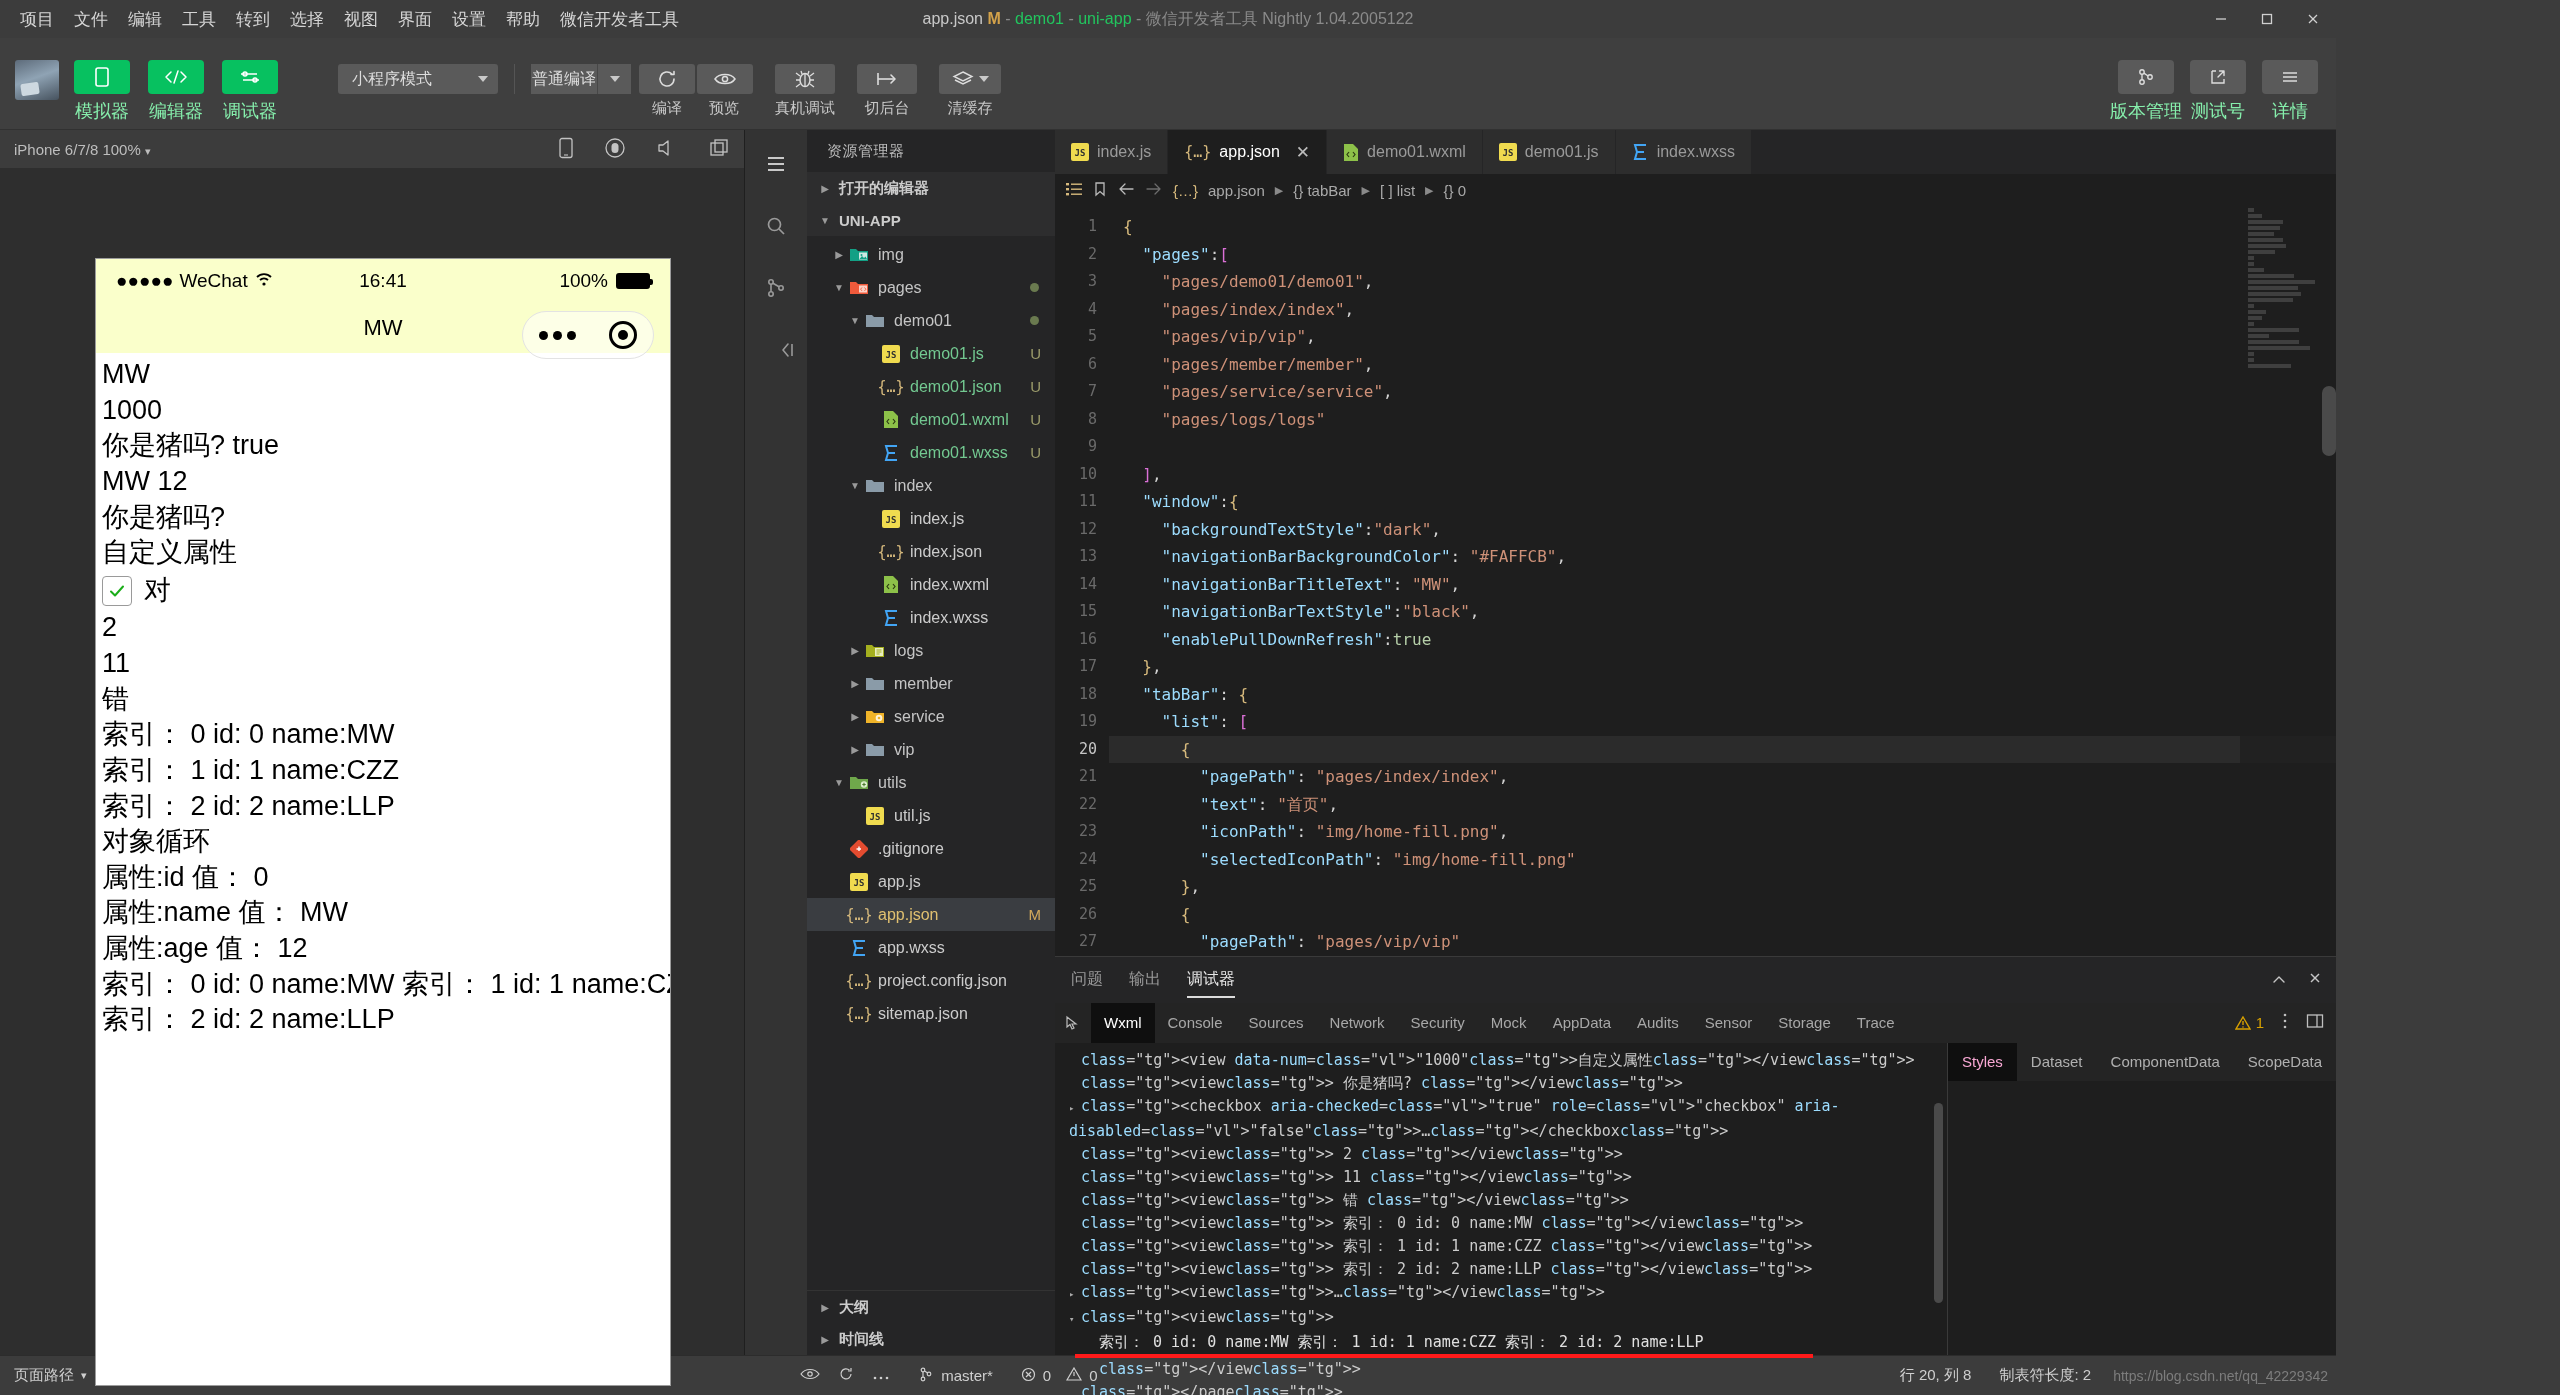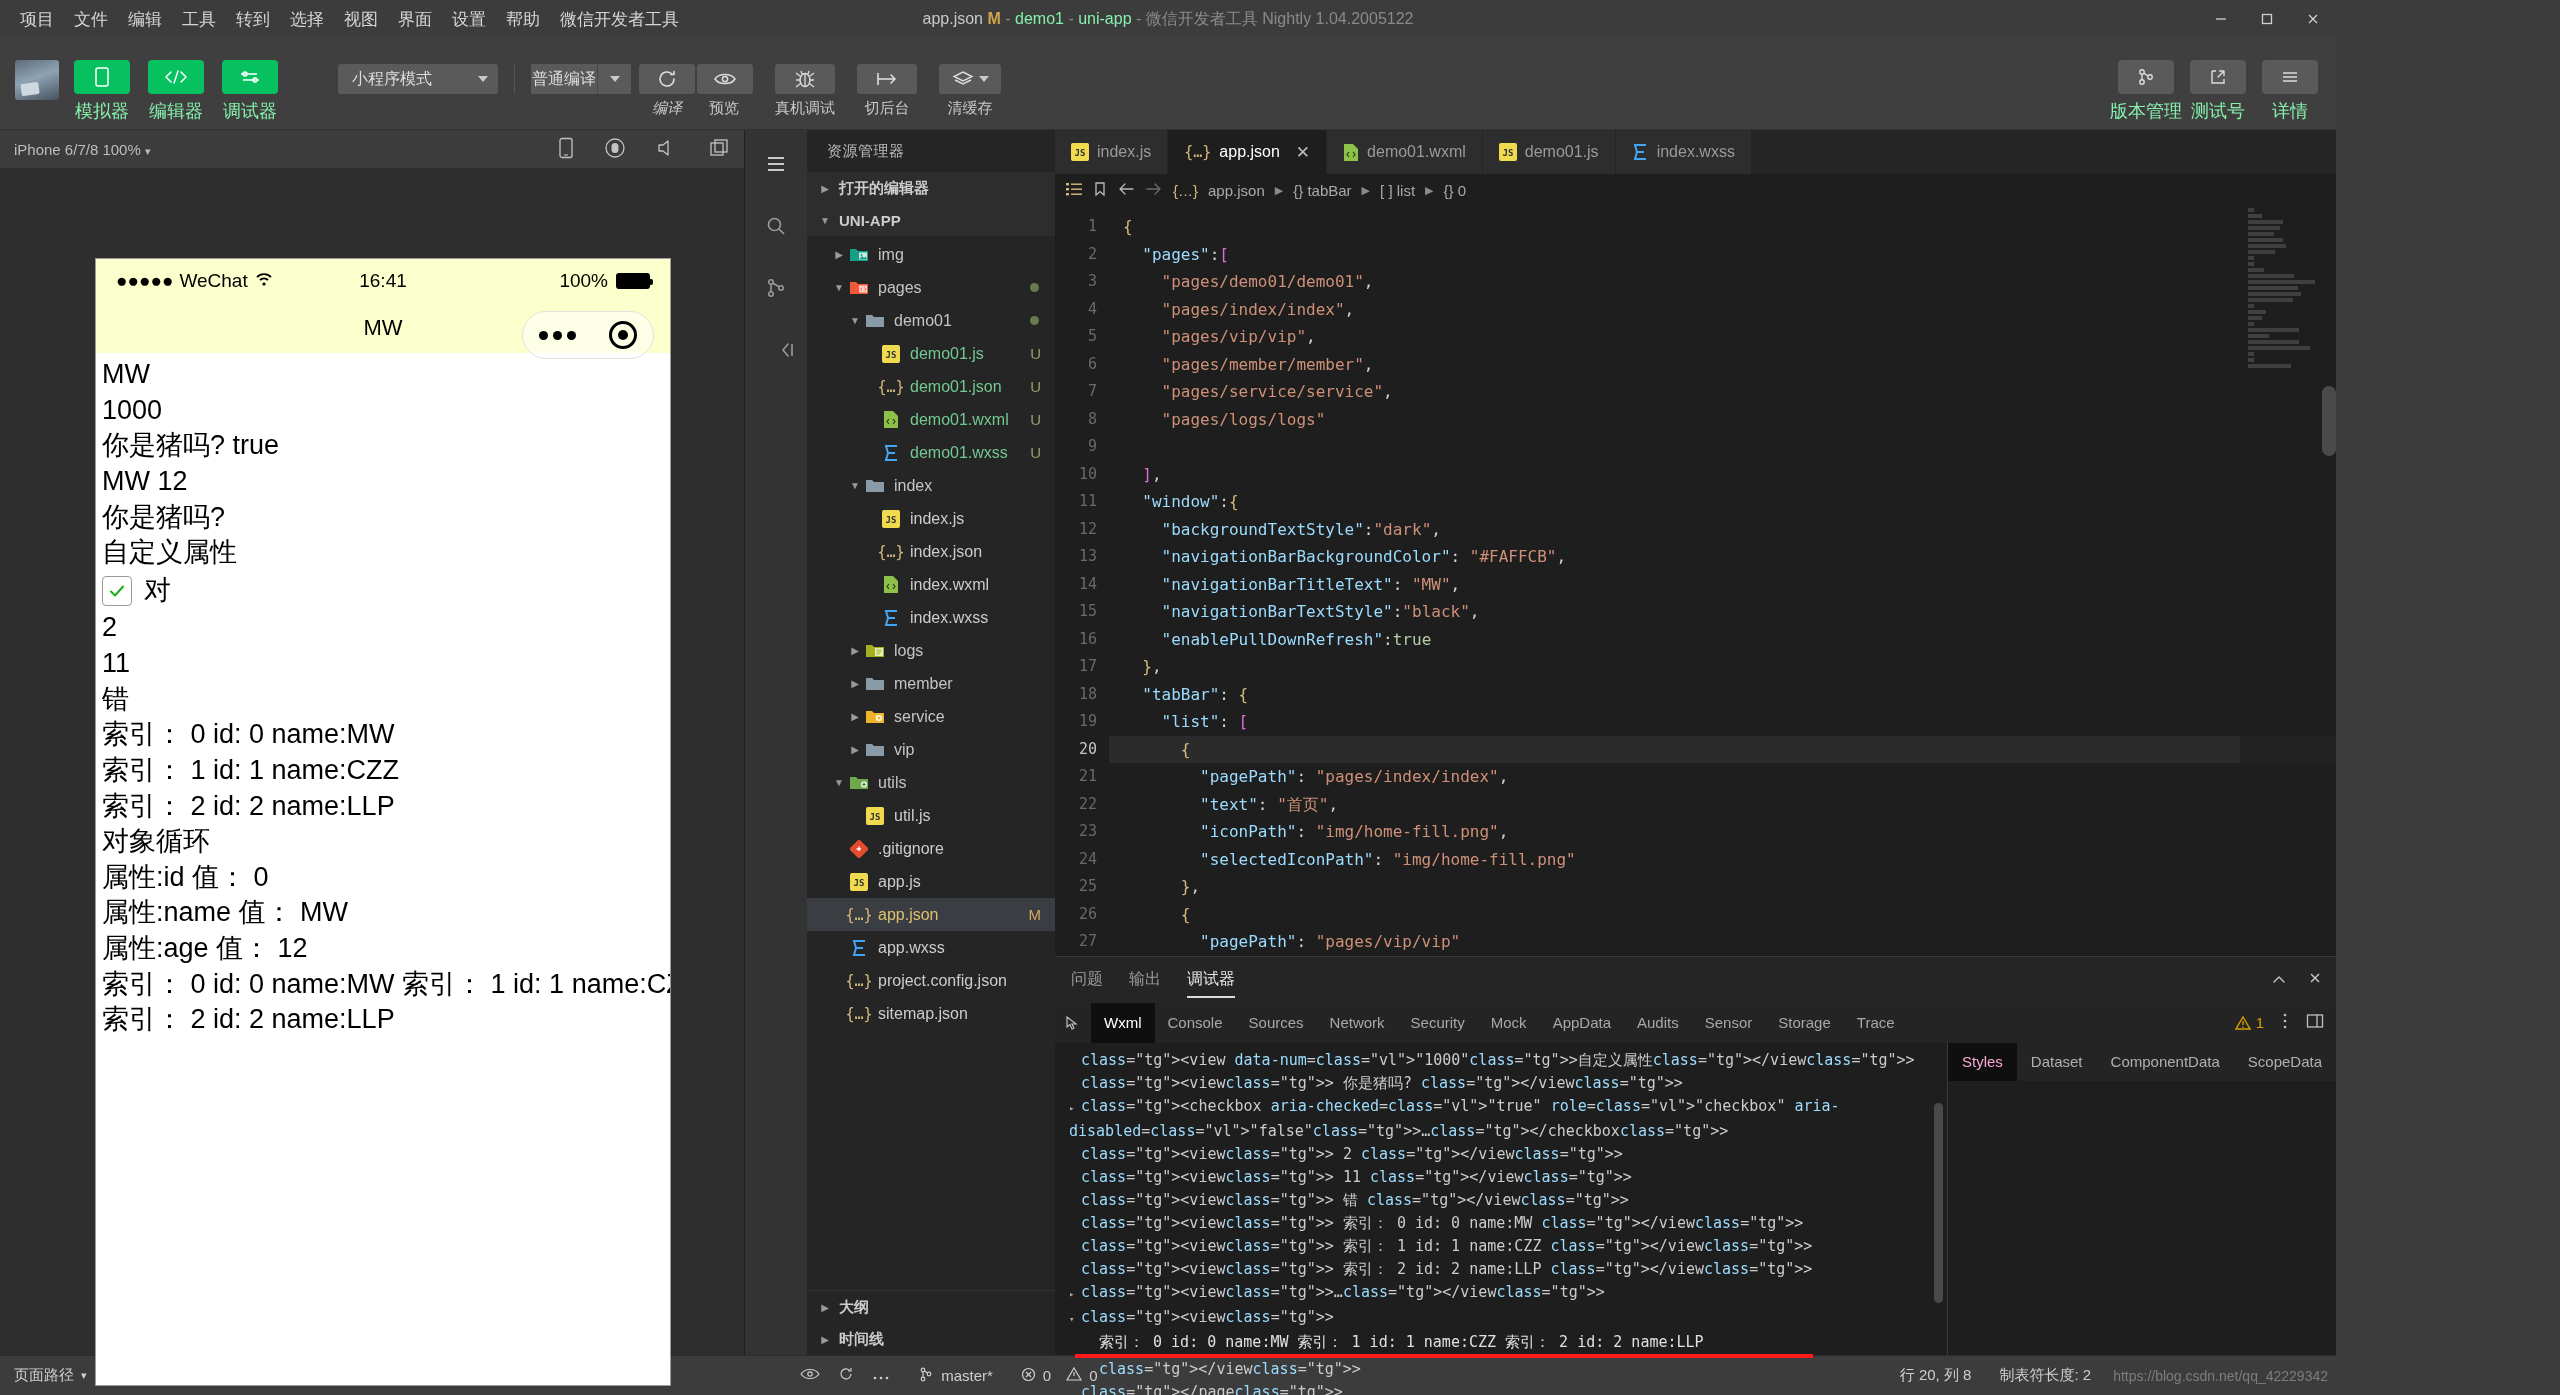--- a/index.html
+++ b/index.html
@@ -17,21 +17,21 @@
     flex:0 0 38px; position:relative; color:#cfcfcf;
   }
   .menu{ display:flex; align-items:center; gap:0; padding-left:10px; }
   .menu-item{ font-size:17px; color:#d6d6d6; padding:3px 10px; line-height:1; white-space:nowrap; }
   .title-center{
     position:absolute; left:0; right:0; text-align:center;
     font-size:16px; color:#9d9d9d; pointer-events:none;
   }
   .title-center .fname{ color:#c9c9c9; }
   .title-center .mflag{ color:#d3a24a; font-weight:bold; }
-  .title-center .proj{ color:#86efac;margin-top:40px; }
+  .title-center .proj{ color:#22c55e;margin-top:40px; }
   .title-center .dim{ color:#8a8a8a; }
   .winbtns{ position:absolute; right:0; top:0; height:38px; display:flex; }
   .winbtn{ width:46px; height:38px; display:flex; align-items:center; justify-content:center; color:#d0d0d0; }
 
   
   .toolbar{
     flex:0 0 92px; background:#3f3f3f; display:flex; align-items:flex-start;
     border-bottom:1px solid #313131; position:relative;
   }
   .tb-logo{ width:74px; display:flex; align-items:center; justify-content:center; padding-top:22px; }
@@ -276,21 +276,21 @@
 
     <div class="tb-stack">
       <div class="seg">
         <div class="cell" style="width:56px;margin-left:8px;border-radius:3px;">
           <svg width="22" height="22" viewBox="0 0 22 22">
               <path d="M18 11a7 7 0 1 1-2.1-5" fill="none" stroke="#ddd" stroke-width="1.6" stroke-linecap="round"></path>
               <path d="M18 3.5 L18 6.5 L15 6.5" fill="none" stroke="#ddd" stroke-width="1.6" stroke-linecap="round" stroke-linejoin="round"></path>
             </svg>
         </div>
       </div>
-      <div class="lbl" style="margin-left:8px;font-style:italic;">编译</div>
+      <div class="lbl" style="margin-left:8px;">编译</div>
     </div>
 
     <div class="tb-stack">
       <div class="seg">
         <div class="cell" style="width:56px;margin-left:2px;border-radius:3px;">
           <svg width="24" height="16" viewBox="0 0 24 16">
               <path d="M2 8 C6 2 18 2 22 8 C18 14 6 14 2 8Z" fill="none" stroke="#ddd" stroke-width="1.5"></path>
               <circle cx="12" cy="8" r="2.6" fill="none" stroke="#ddd" stroke-width="1.5"></circle>
             </svg>
         </div>

